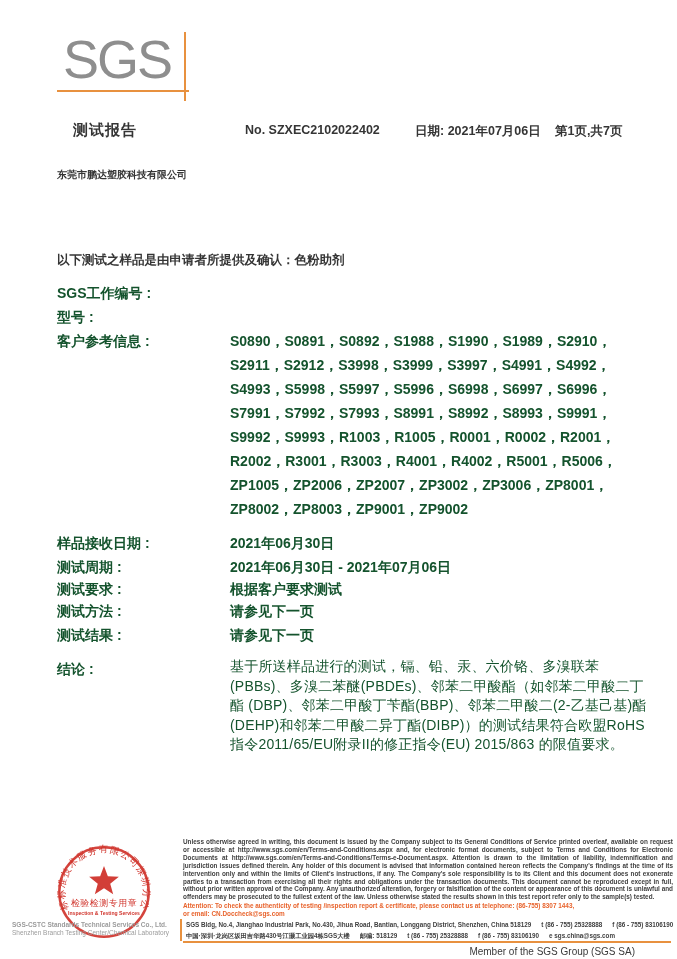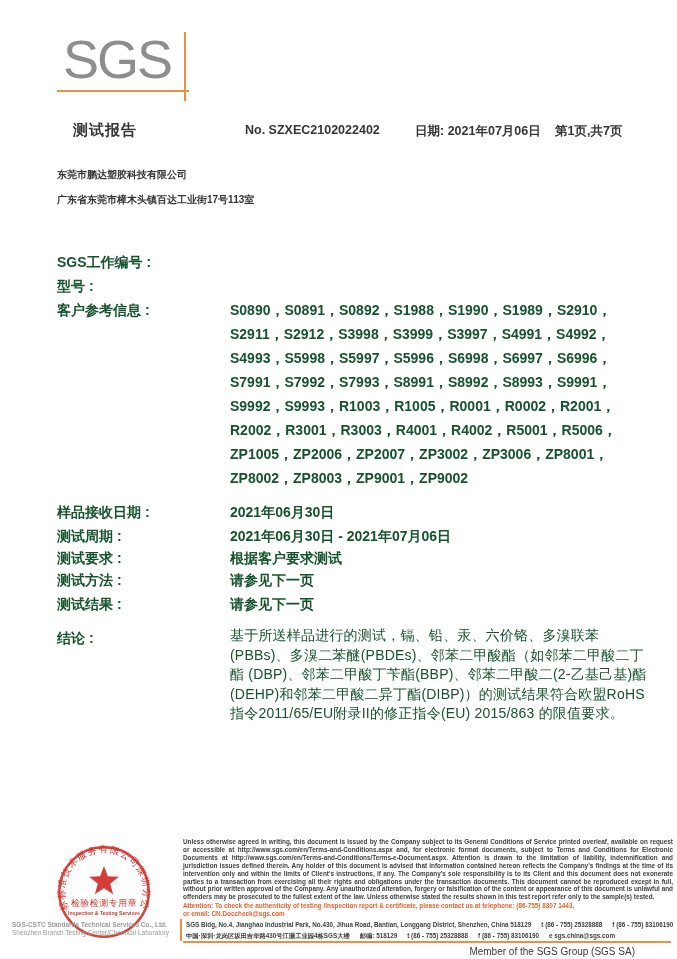--- a/index.html
+++ b/index.html
@@ -61,24 +61,24 @@
 
   <div class="header-row">
     <span class="title">测试报告</span>
     <span class="report-no">No. SZXEC2102022402</span>
     <span class="date">日期: 2021年07月06日</span>
     <span class="pages">第1页,共7页</span>
   </div>
 
   <div class="company">
     <div>东莞市鹏达塑胶科技有限公司</div>
-    <div>广东省东莞市樟木头镇百达工业街17号113室</div>
   </div>
 
   <div class="content">
+    <div class="statement">以下测试之样品是由申请者所提供及确认：色粉助剂</div>
 
     <div class="frow">
       <span class="lbl">SGS工作编号 :</span>
     </div>
 
     <div class="frow">
       <span class="lbl">型号 :</span>
     </div>
 
     <div class="frow">

